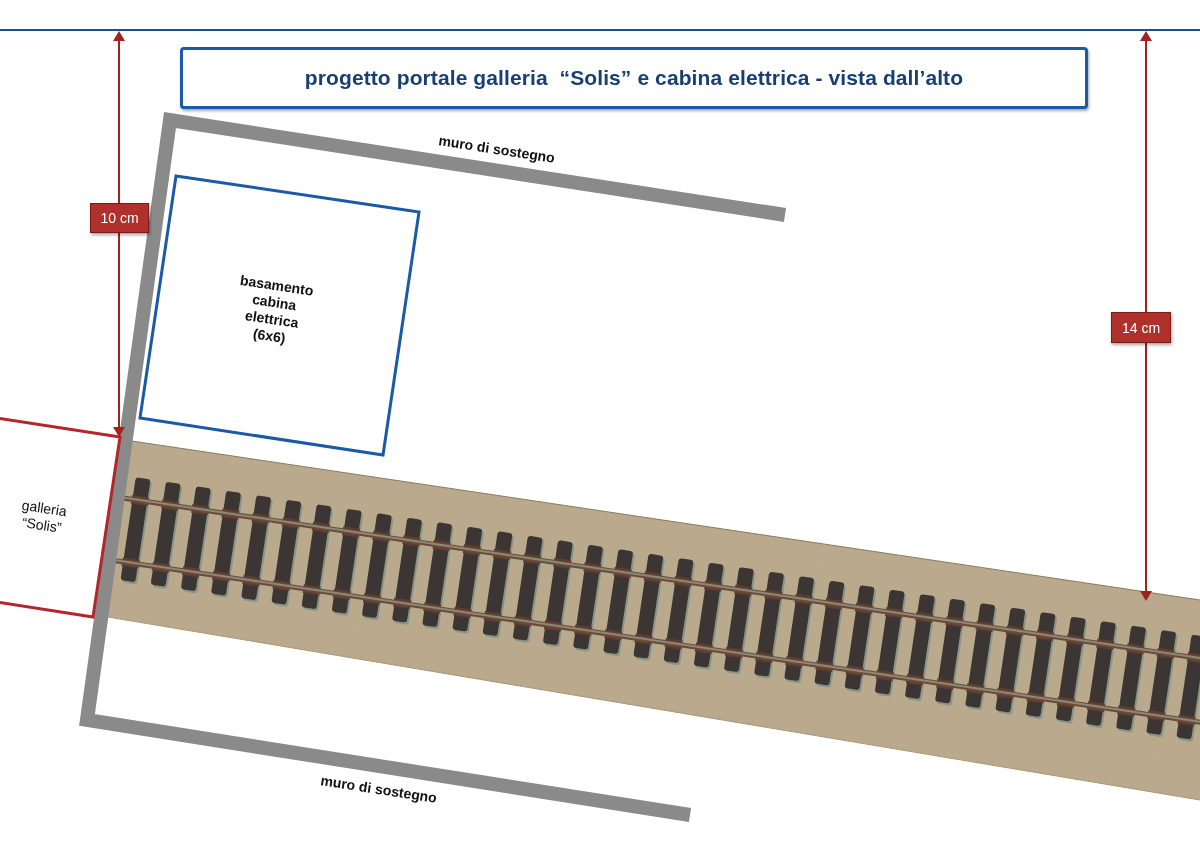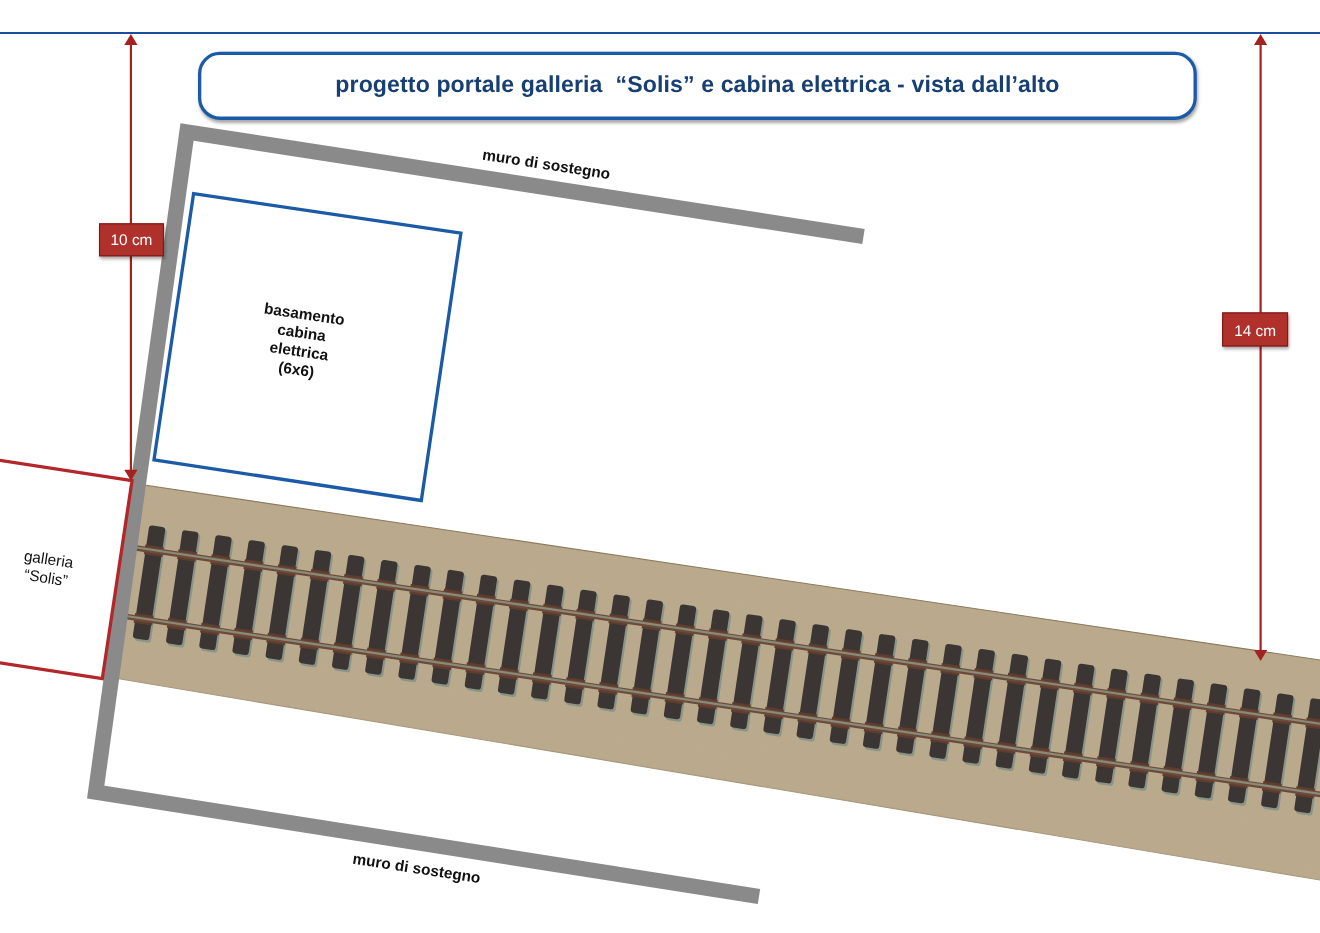--- a/index.html
+++ b/index.html
@@ -1,21 +1,21 @@
 <!DOCTYPE html>
 <html><head>
 <meta charset="utf-8">
 <style>
   html, body { margin:0; padding:0; }
   body { width:1200px; height:848px; background:#ffffff; position:relative; overflow:hidden;
          font-family:"Liberation Sans", sans-serif; }
   #canvas { position:absolute; left:0; top:0; }
   .title-box {
     position:absolute; left:180px; top:47px; width:902px; height:56px;
-    border:3px solid #1b5aa6; border-radius:20px; background:#ffffff;
+    border:3px solid #1b5aa6; border-radius:4px; background:#ffffff;
     box-shadow: 1px 2px 3px rgba(0,0,0,0.35);
     display:flex; align-items:center; justify-content:center;
   }
   .title-text { color:#173f73; font-weight:bold; font-size:21px; letter-spacing:0.1px; white-space:pre; }
   .dim-label {
     position:absolute; background:#b0302c; color:#ffffff; font-size:14px;
     border:1px solid #7a1a18; box-shadow:1px 2px 3px rgba(0,0,0,0.35);
     display:flex; align-items:center; justify-content:center;
   }
   .rot-label { position:absolute; font-weight:bold; font-size:14px; color:#111; white-space:nowrap; transform-origin:center center; }
@@ -234,21 +234,21 @@
   </g>
 </svg>
 
 <div class="title-box">
   <span class="title-text">progetto portale galleria  “Solis” e cabina elettrica - vista dall’alto</span>
 </div>
 
 <div class="dim-label" style="left:90px; top:203px; width:57px; height:28px;text-align:right;">
   <span>10 cm</span>
 </div>
-<div class="dim-label" style="left:1111px; top:284px; width:58px; height:29px;align-items:center;">
+<div class="dim-label" style="left:1111px; top:312px; width:58px; height:29px;align-items:center;">
   <span>14 cm</span>
 </div>
 
 <div class="rot-label" style="left:438px; top:141px; transform:rotate(8.8deg);">muro di sostegno</div>
 <div class="rot-label" style="left:320px; top:781px; transform:rotate(8.8deg);">muro di sostegno</div>
 
 <div class="block-text" style="left:228px; top:277px; width:90px; font-weight:bold; font-size:14px; transform:rotate(8.5deg);">
   <div>basamento</div>
   <div>cabina</div>
   <div>elettrica</div>

